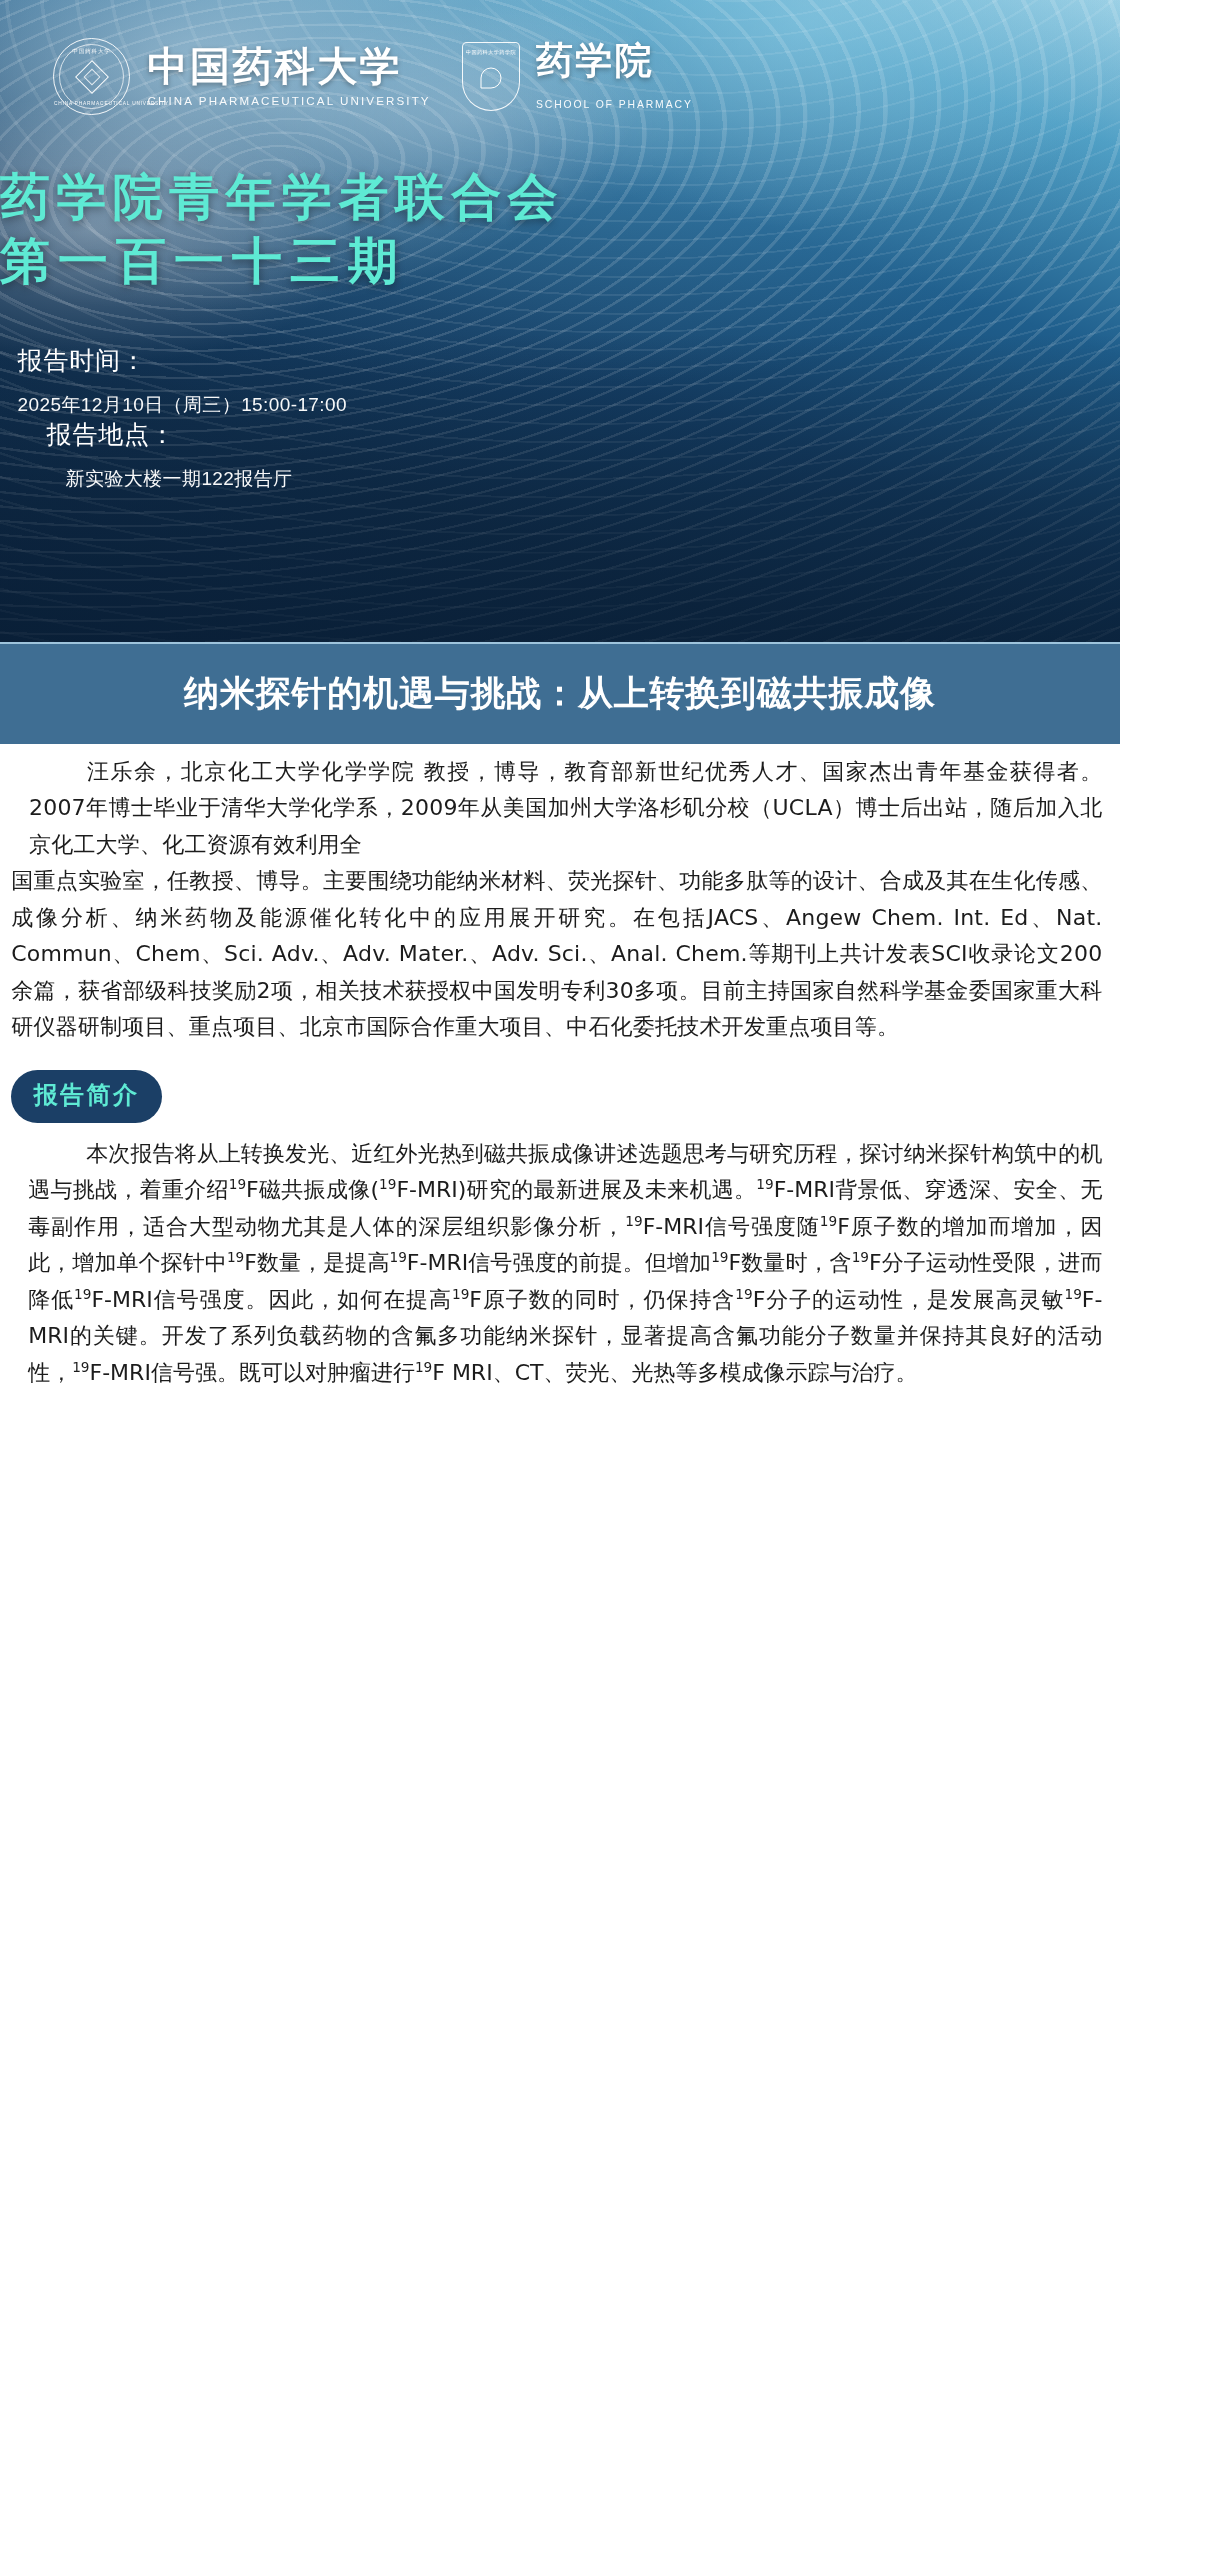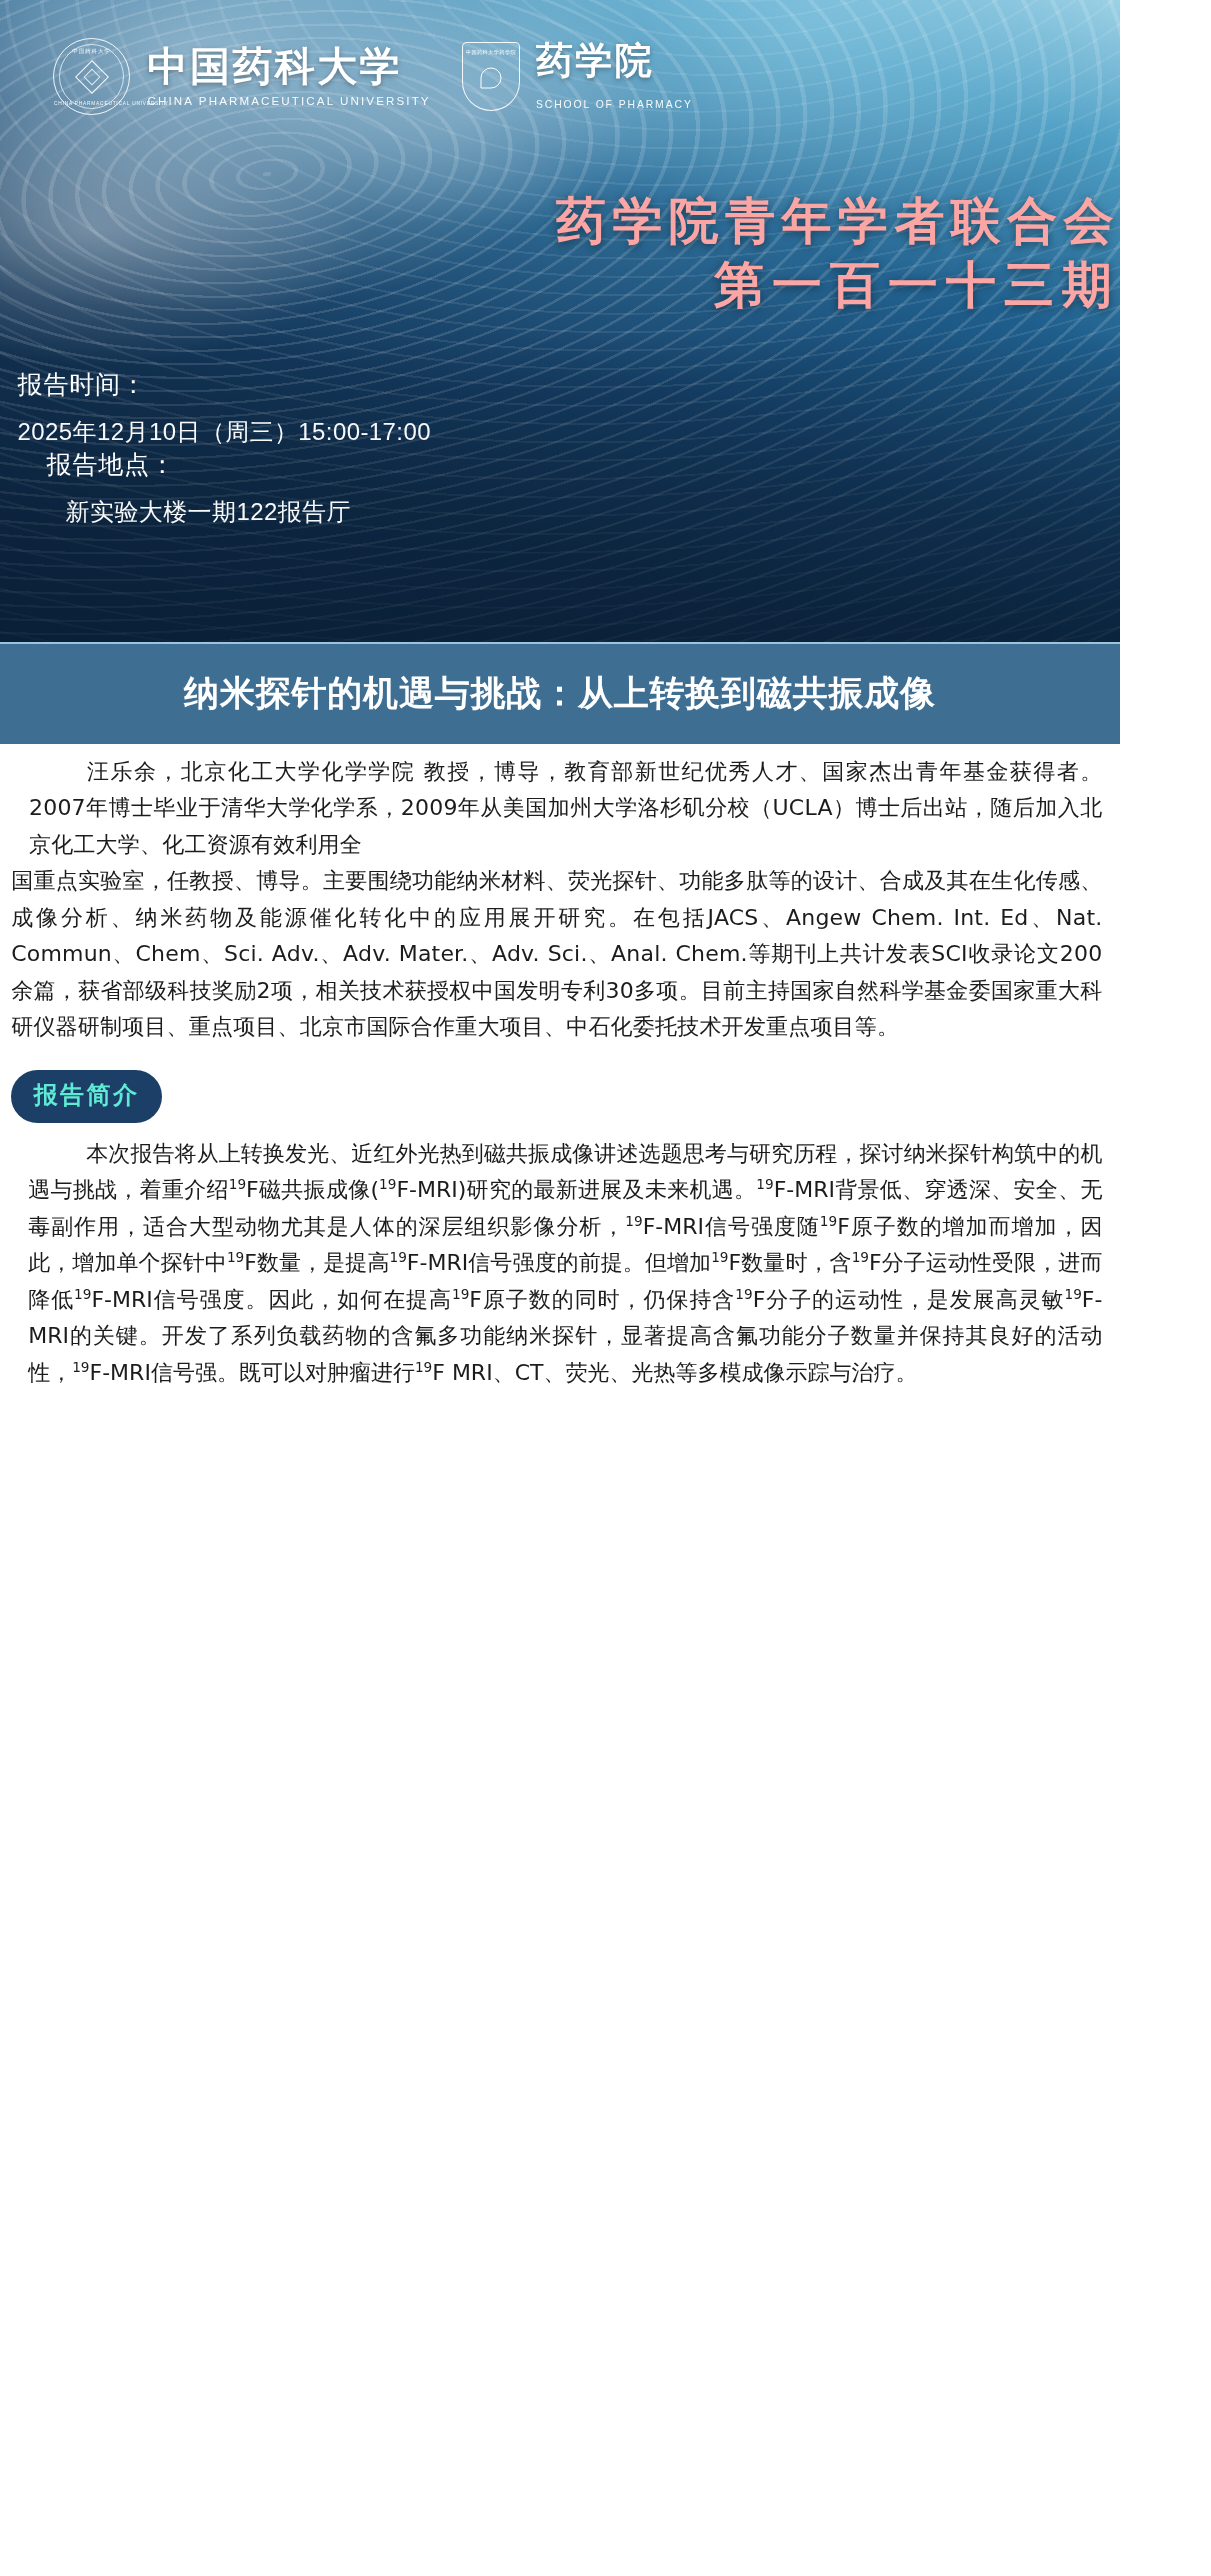--- a/index.html
+++ b/index.html
@@ -165,25 +165,25 @@
   .pharm-en {
     margin-top: 21px;
     font-size: 10.4px;
     letter-spacing: 1.9px;
     opacity: 0.95;
     text-align: center;
   }
 
   
   .gold-title {
-    margin-top: 74px;
-    text-align: right;
+    margin-top: 50px;
+    text-align: left;
     font-family: "DejaVu Sans", sans-serif;
     font-weight: bold;
-    color: #fca5a5;
+    color: #5eead4;
     font-size: 50px;
     letter-spacing: 6.4px;
     line-height: 1.28;
     text-shadow: 0 2.4px 8px rgba(0,0,0,0.45);
   }
   .gold-title .line2 { letter-spacing: 8px; }
 
   
   .meta {
     margin-top: 51px;
@@ -193,21 +193,21 @@
     flex-direction: column;
   }
   .meta-col { flex: 0 0 50%; }
   .meta-col.right { padding-left: 29px; }
   .meta-label {
     font-size: 25px;
     letter-spacing: 0.8px;
     margin-bottom: 15.2px;
   }
   .meta-value {
-    font-size: 24px;
+    font-size: 19px;
     letter-spacing: 0.4px;
     opacity: 0.97;
   }
   .meta-col.right .meta-value { padding-left: 19px; }
 
   
   .title-bar {
     background: #3f6e93;
     border-top: 2.4px solid #9ec4dc;
     color: #fff;

